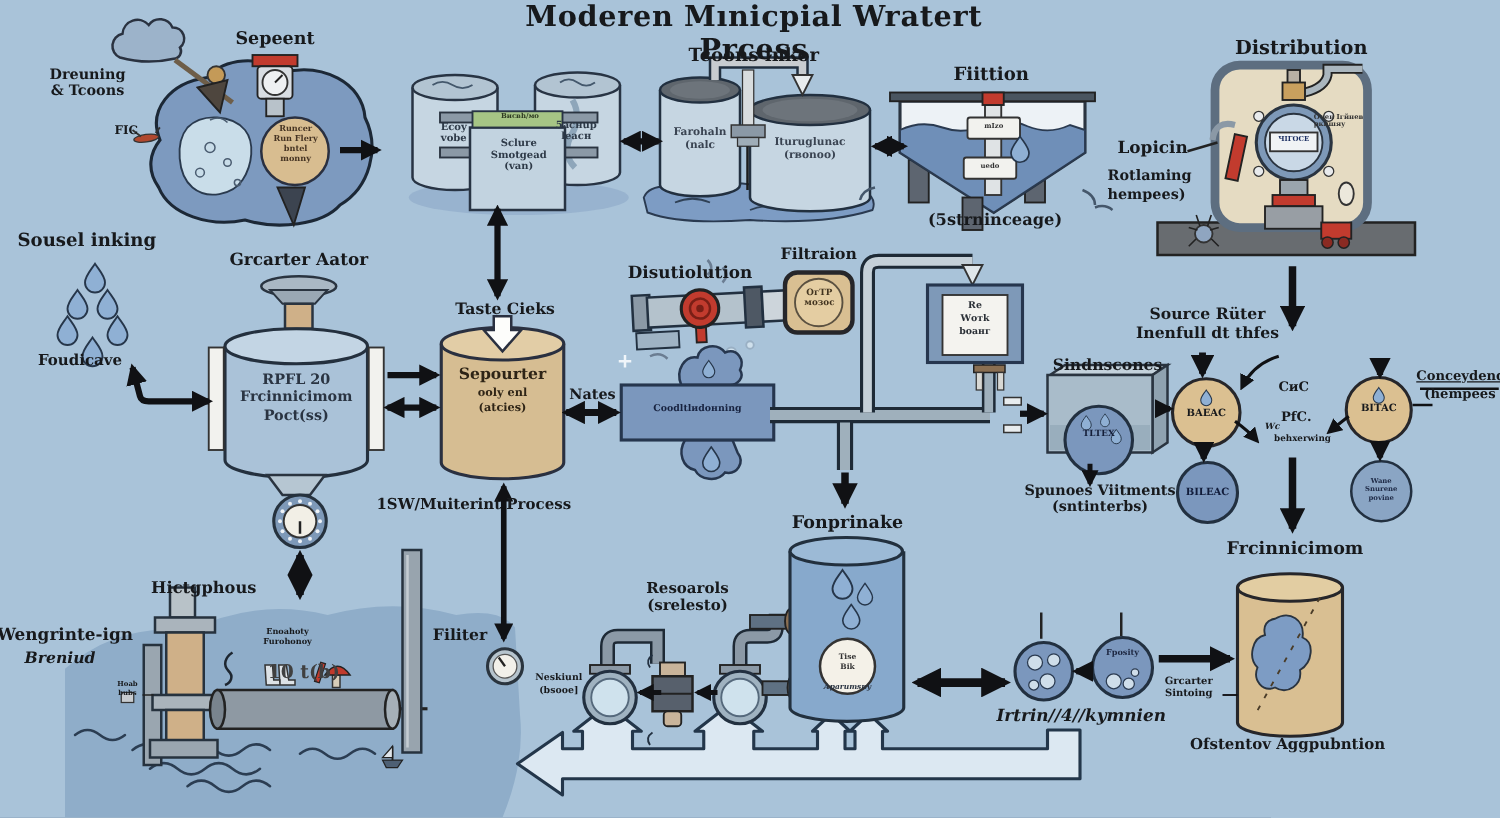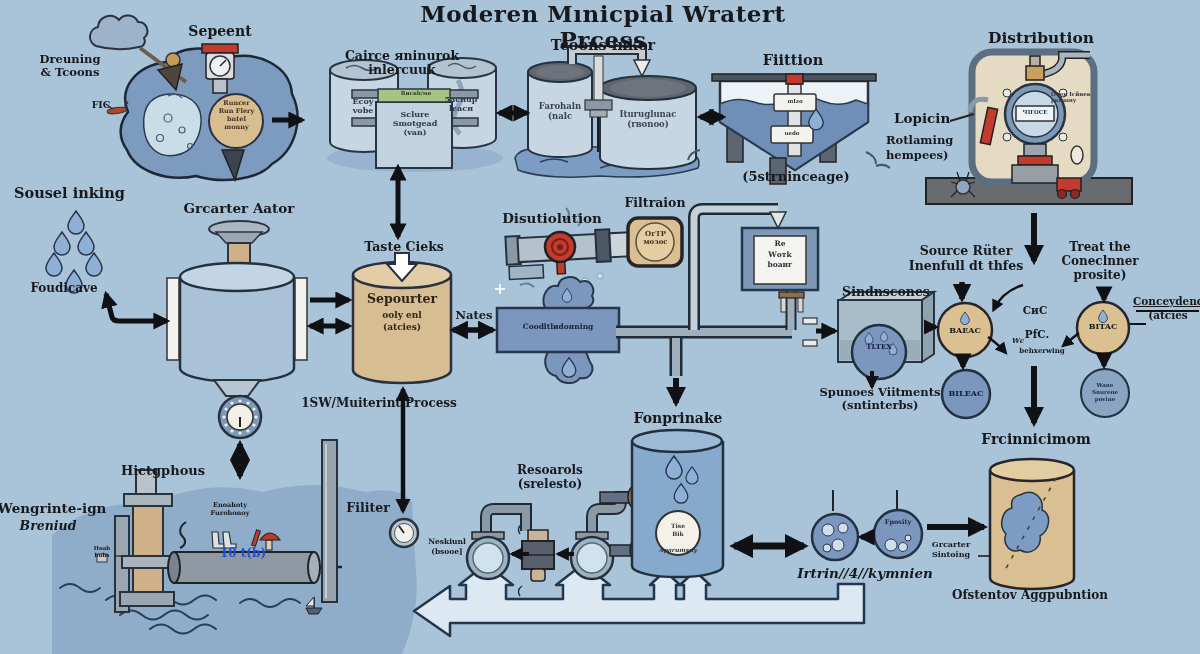--- a/index.html
+++ b/index.html
@@ -394,21 +394,20 @@
 <div class="lbl" style="left:180px;top:24px;width:80px;font-size:14px">Sepeent</div>
 <div class="lbl" style="left:84px;top:100px;width:34px;font-size:9.5px">FIC</div>
 <div class="lbl" style="left:209px;top:99px;width:55px;font-size:6.5px;color:#463423;line-height:1.25">Runcer
 Run Flery
 bntel
 monny</div>
 
 <div class="lbl la" style="left:14px;top:185px;width:130px;font-size:14.5px">Sousel inking</div>
 <div class="lbl" style="left:26px;top:282px;width:76px;font-size:12px">Foudicave</div>
 
-<div class="lbl" style="left:314px;top:49px;width:176px;font-size:12.5px">Cairce яninurok inlercuuk</div>
 <div class="lbl" style="left:334px;top:97px;width:58px;font-size:8px;color:#2e3a48">Ecoy
 vobe</div>
 <div class="lbl" style="left:382px;top:90px;width:68px;font-size:5.5px;color:#2f3c22">Висвh/мо</div>
 <div class="lbl" style="left:380px;top:110px;width:70px;font-size:8px;color:#2e3a48">Sclure
 Smotgead
 (van)</div>
 <div class="lbl" style="left:432px;top:95px;width:58px;font-size:8px;color:#2e3a48">5acнup
 leacн</div>
 
 <div class="lbl" style="left:538px;top:37px;width:130px;font-size:14.5px">Tcoons inkor</div>
@@ -424,20 +423,23 @@
 
 <div class="lbl" style="left:978px;top:29px;width:126px;font-size:15.5px">Distribution</div>
 <div class="lbl la" style="left:894px;top:111px;width:62px;font-size:13.5px">Lopicin</div>
 <div class="lbl la" style="left:886px;top:133px;width:92px;font-size:11.5px;line-height:1.3">Rotlaming
 hempees)</div>
 <div class="lbl" style="left:1016px;top:109px;width:38px;font-size:5.5px;color:#1c2f62">ЧIГОСЕ</div>
 <div class="lbl la" style="left:1051px;top:91px;width:48px;font-size:5.5px;color:#333">Очен Iгйнев
 ркишяу</div>
 
 <div class="lbl" style="left:178px;top:201px;width:122px;font-size:13.5px">Grcarter Aator</div>
+<div class="lbl" style="left:182px;top:296px;width:110px;font-size:11.5px;color:#2a3442;line-height:1.25">RPFL 20
+Frcinnicimom
+Poct(ss)</div>
 
 <div class="lbl" style="left:358px;top:240px;width:92px;font-size:12.5px">Taste Cieks</div>
 <div class="lbl" style="left:354px;top:292px;width:96px;font-size:12.5px;color:#2e2416">Sepourter</div>
 <div class="lbl" style="left:356px;top:310px;width:92px;font-size:9px;color:#2e2416;line-height:1.3">ooly enl
 (atcies)</div>
 <div class="lbl" style="left:450px;top:309px;width:48px;font-size:11.5px">Nates</div>
 <div class="lbl" style="left:300px;top:397px;width:158px;font-size:12px">1SW/Muiterint Process</div>
 
 <div class="lbl" style="left:496px;top:211px;width:112px;font-size:13.5px">Disutiolution</div>
 <div class="lbl" style="left:618px;top:196px;width:74px;font-size:12.5px">Filtraion</div>
@@ -452,29 +454,26 @@
 <div class="lbl" style="left:855px;top:343px;width:48px;font-size:7px;color:#141e38">TLTEX</div>
 <div class="lbl" style="left:896px;top:243px;width:140px;font-size:12.5px;line-height:1.2">Source Rüter
 Inenfull dt thfes</div>
 
 <div class="lbl" style="left:818px;top:386px;width:124px;font-size:11.5px;line-height:1.15">Spunoes Viitments
 (sntinterbs)</div>
 <div class="lbl" style="left:940px;top:326px;width:50px;font-size:8px">BAEAC</div>
 <div class="lbl" style="left:941px;top:389px;width:50px;font-size:8px;color:#111c3a">BILEAC</div>
 <div class="lbl it" style="left:1007px;top:337px;width:22px;font-size:7px">Wc</div>
 
-<div class="lbl" style="left:1052px;top:241px;width:96px;font-size:12px;line-height:1.15">Treat the
-Coneclnner
-prosite)</div>
 <div class="lbl" style="left:1018px;top:305px;width:34px;font-size:10.5px">CиC</div>
 <div class="lbl" style="left:1020px;top:329px;width:34px;font-size:10.5px">PfС.</div>
 <div class="lbl" style="left:1010px;top:347px;width:64px;font-size:7px">behxerwing</div>
 <div class="lbl" style="left:1078px;top:322px;width:50px;font-size:8px">BITAC</div>
 <div class="lbl un" style="left:1133px;top:296px;width:67px;font-size:10.5px">Conceydend</div>
-<div class="lbl" style="left:1136px;top:310px;width:64px;font-size:10.5px">(atcies</div>
+<div class="lbl" style="left:1136px;top:310px;width:64px;font-size:10.5px">(hempees</div>
 <div class="lbl" style="left:1081px;top:382px;width:48px;font-size:5.5px;color:#202c48;line-height:1.3">Wane
 Snurene
 povine</div>
 
 <div class="lbl" style="left:972px;top:432px;width:128px;font-size:14px">Frcinnicimom</div>
 <div class="lbl" style="left:922px;top:539px;width:58px;font-size:8px;line-height:1.25">Grcarter
 Sintoing</div>
 <div class="lbl" style="left:950px;top:589px;width:160px;font-size:12px">Ofstentov Aggpubntion</div>
 
 <div class="lbl" style="left:876px;top:519px;width:44px;font-size:6.5px;color:#1c2640">Fposity</div>
@@ -491,15 +490,15 @@
 (bsooe]</div>
 <div class="lbl" style="left:342px;top:501px;width:52px;font-size:12.5px">Filiter</div>
 
 <div class="lbl" style="left:116px;top:464px;width:94px;font-size:13px">Hictgphous</div>
 <div class="lbl" style="left:-6px;top:501px;width:116px;font-size:13.5px">Wengrinte-ign</div>
 <div class="lbl it" style="left:6px;top:519px;width:84px;font-size:12.5px">Breniud</div>
 <div class="lbl" style="left:86px;top:545px;width:32px;font-size:5.5px;line-height:1.3">Hoab
 bubs</div>
 <div class="lbl" style="left:200px;top:501px;width:60px;font-size:6.5px;line-height:1.3">Enoahoty
 Furohonoy</div>
-<div class="lbl" style="left:206px;top:547px;width:74px;font-size:12px;color:#1d4ed8">10 t(b)</div>
+<div class="lbl" style="left:206px;top:529px;width:74px;font-size:15px;color:#404040">10 t(b)</div>
 
 </div>
 
 </body></html>

